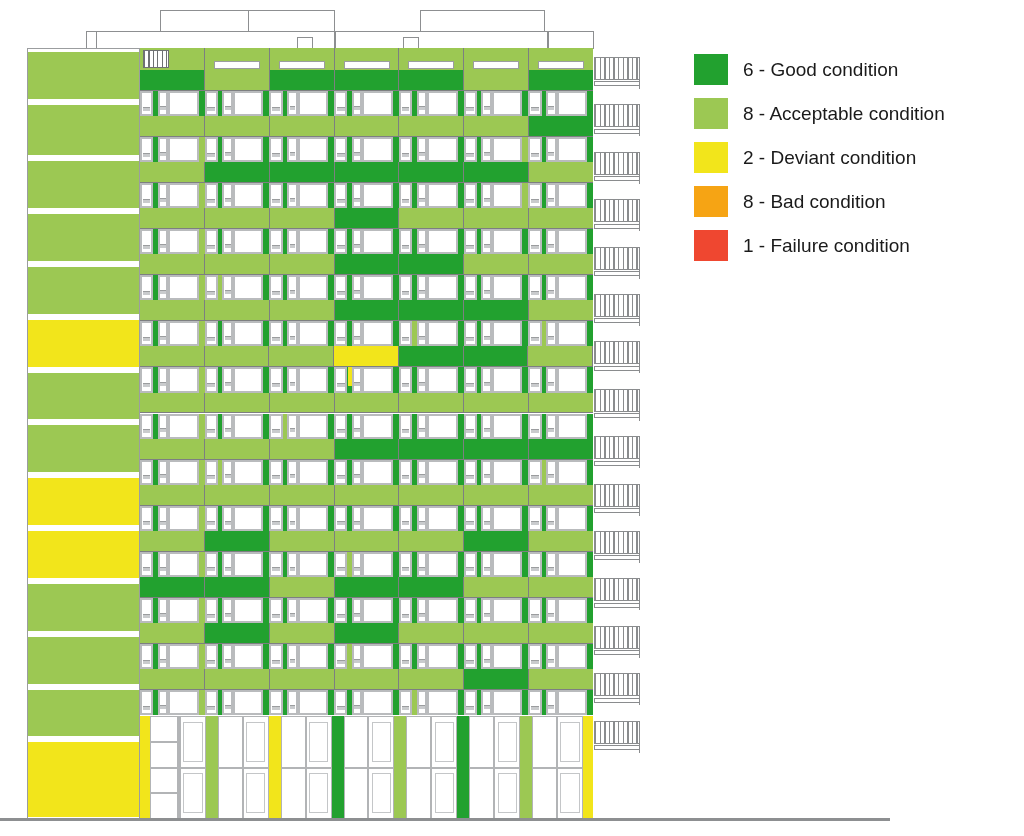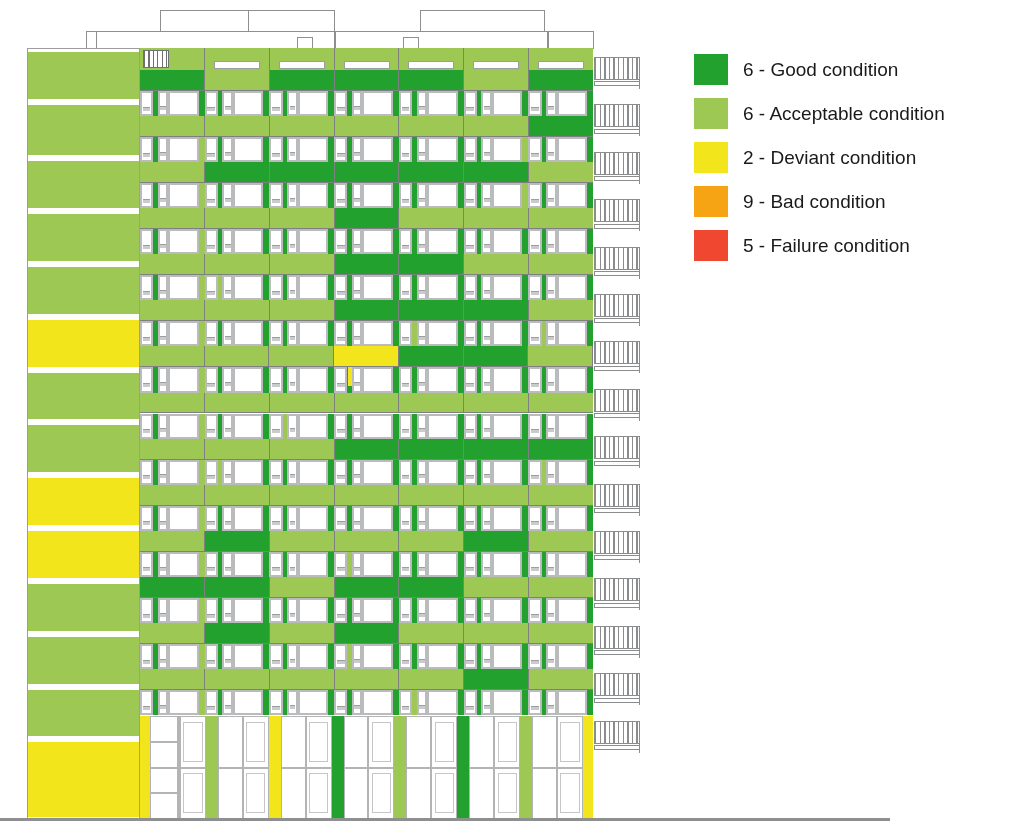--- a/index.html
+++ b/index.html
@@ -1138,30 +1138,30 @@
   </div>
 
   <div id="legend" style="left: 694px; top: 54px;">
     <div id="legend-items">
         <div class="leg-item">
           <div class="leg-swatch" style="background: rgb(34, 161, 47);"></div>
           <div class="leg-label">6 - Good condition</div>
         </div>
         <div class="leg-item">
           <div class="leg-swatch" style="background: rgb(156, 200, 83);"></div>
-          <div class="leg-label">6 - Acceptable condition</div>
+          <div class="leg-label">8 - Acceptable condition</div>
         </div>
         <div class="leg-item">
           <div class="leg-swatch" style="background: rgb(242, 229, 27);"></div>
           <div class="leg-label">2 - Deviant condition</div>
         </div>
         <div class="leg-item">
           <div class="leg-swatch" style="background: rgb(246, 164, 20);"></div>
-          <div class="leg-label">9 - Bad condition</div>
+          <div class="leg-label">8 - Bad condition</div>
         </div>
         <div class="leg-item">
           <div class="leg-swatch" style="background: rgb(239, 71, 48);"></div>
-          <div class="leg-label">5 - Failure condition</div>
+          <div class="leg-label">1 - Failure condition</div>
         </div>
       </div>
   </div>
 
 </div>
 
 </body></html>

